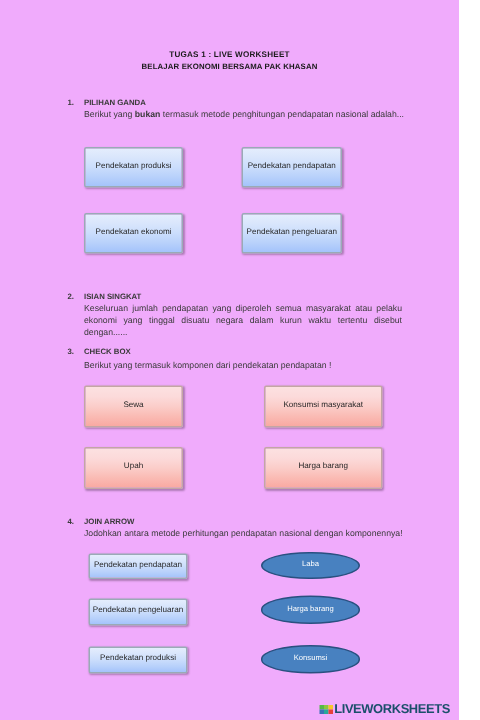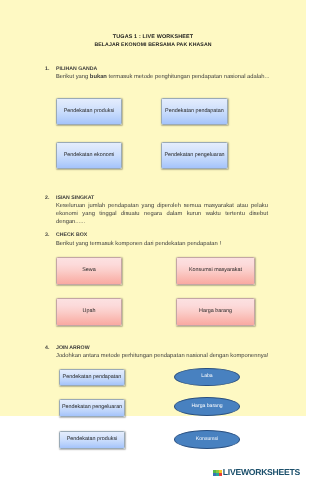--- a/index.html
+++ b/index.html
@@ -1,21 +1,21 @@
 <!DOCTYPE html>
 <html><head>
 <meta charset="utf-8">
 <title>Live Worksheet</title>
 <style>
   html,body{margin:0;padding:0;}
   body{width:306px;height:480px;background:#ffffff;
        font-family:"Liberation Sans",sans-serif;
        -webkit-font-smoothing:antialiased;text-rendering:geometricPrecision;
        overflow:hidden;}
-  .page{position:relative;width:306px;height:416px;background:#fef9c3;}
+  .page{position:relative;width:306px;height:480px;background:#f0abfc;}
 
   
   .hdr{position:absolute;left:0;right:0;text-align:center;font-weight:bold;color:#1a1a1a;}
   .hdr1{top:34px;font-size:5.4px;letter-spacing:.15px;}
   .hdr2{top:42px;font-size:5.2px;letter-spacing:.1px;}
 
   
   .secnum{position:absolute;left:45px;font-size:5.2px;font-weight:bold;color:#3a3a3a;}
   .seclbl{position:absolute;left:56px;font-size:5.2px;font-weight:bold;color:#3a3a3a;}
   .qtext{position:absolute;left:56px;font-size:5.8px;color:#3a3a3a;line-height:7.9px;}

